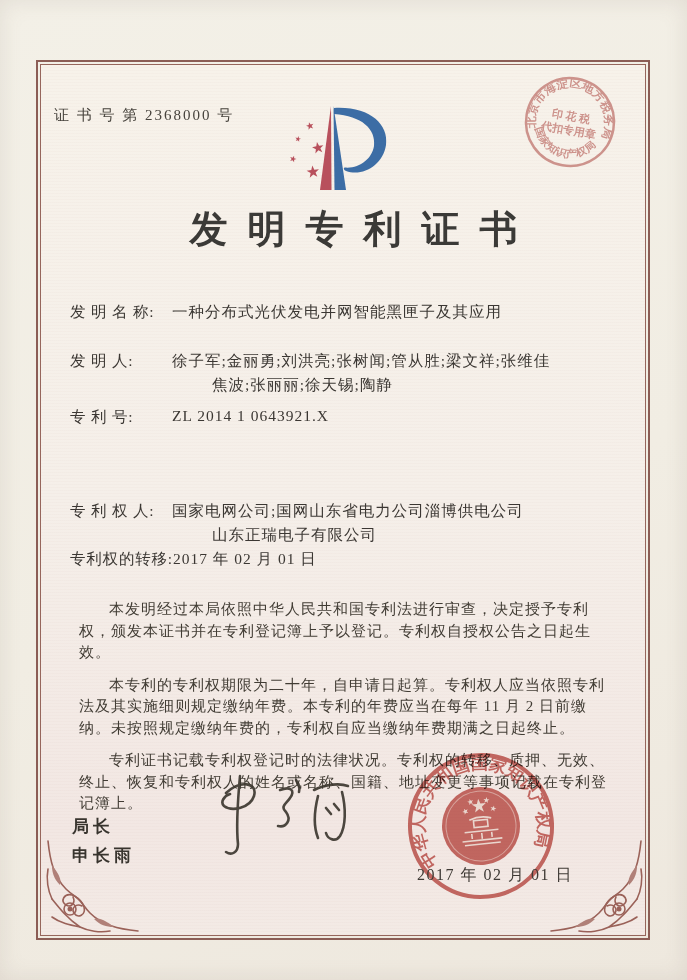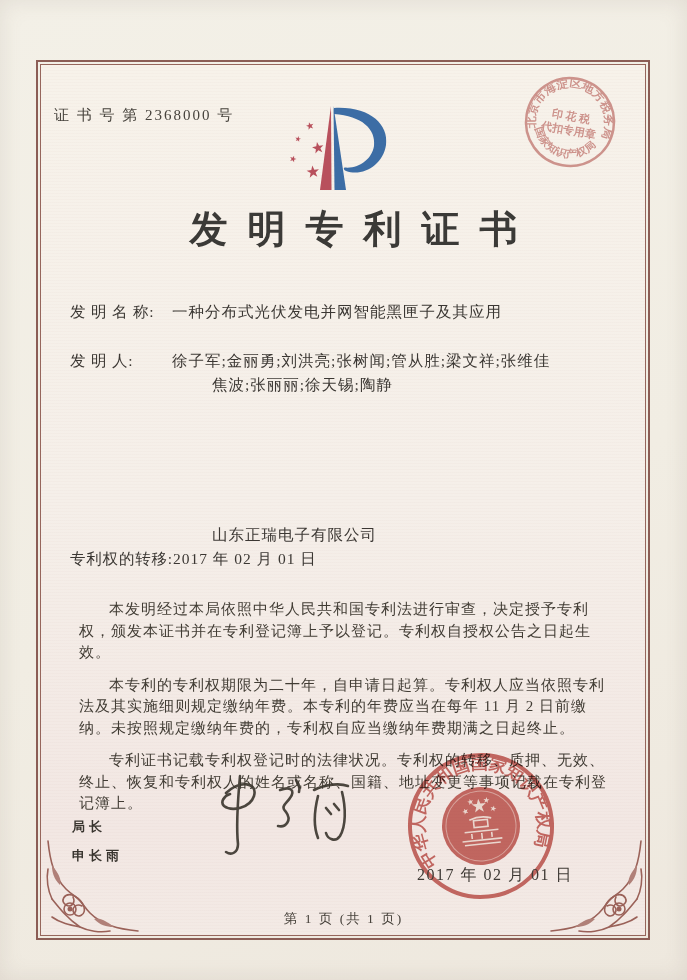--- a/index.html
+++ b/index.html
@@ -31,21 +31,21 @@
   }
   
   .frow { position:absolute; left:70px; width:560px; display:flex; font-size:15.5px; letter-spacing:.8px; color:#3b3733; }
   .flabel { flex:0 0 102px; white-space:nowrap; }
   .fvalue { flex:1; letter-spacing:1px; }
   .fcont  { position:absolute; left:172px; font-size:15.5px; letter-spacing:1px; color:#3b3733;margin-left:40px; }
   
   .body-text { position:absolute; left:68px; top:588px; width:558px; }
   .body-text p { margin:11px; font-size:15px; line-height:21.5px; text-indent:2em; letter-spacing:1px; color:#413c34; }
   
-  .signer { position:absolute; left:72px; top:812px; font-size:13px; font-weight:600; letter-spacing:4px; line-height:29px; color:#38342e; }
+  .signer { position:absolute; left:72px; top:812px; font-size:17px; font-weight:600; letter-spacing:4px; line-height:29px; color:#38342e; }
   .signature { position:absolute; left:196px; top:768px; }
   .grant-seal { position:absolute; left:401px; top:746px; transform:rotate(-6deg); opacity:.82; mix-blend-mode:multiply; }
   .seal-date { position:absolute; left:417px; top:865px; font-size:16px; letter-spacing:1.5px; color:#3f3a35; z-index:5; }
   .footer { position:absolute; left:0; right:0; top:910px; text-align:center; font-size:13.5px; letter-spacing:2px; color:#48433c; }
   .orn { position:absolute; z-index:1; }
   .orn-br { left:549px; top:839px; }
   .orn-bl { left:40px; top:839px; transform:scaleX(-1); }
   svg text { font-family:"Liberation Serif","DejaVu Serif",serif; }
 </style>
 </head>
@@ -126,22 +126,30 @@
     <span class="flabel">发   明   人:</span>
     <span class="fvalue">徐子军;金丽勇;刘洪亮;张树闻;管从胜;梁文祥;张维佳</span>
   </div>
 
   <div class="frow" style="top:302px">
     <span class="flabel">发 明 名 称:</span>
     <span class="fvalue">一种分布式光伏发电并网智能黑匣子及其应用</span>
   </div>
   <div class="fcont" style="top:375px">焦波;张丽丽;徐天锡;陶静</div>
 
-
-
+  <div class="frow" style="top:407px">
+    <span class="flabel">专   利   号:</span>
+    <span class="fvalue">ZL 2014 1 0643921.X</span>
+  </div>
+
+
+  <div class="frow" style="top:501px">
+    <span class="flabel">专 利 权 人:</span>
+    <span class="fvalue">国家电网公司;国网山东省电力公司淄博供电公司</span>
+  </div>
   <div class="fcont" style="top:525px">山东正瑞电子有限公司</div>
 
   <div class="frow" style="top:549px">
     <span class="flabel">专利权的转移:</span>
     <span class="fvalue">2017 年 02 月 01 日</span>
   </div>
 
   <div class="body-text">
     <p>本发明经过本局依照中华人民共和国专利法进行审查，决定授予专利权，颁发本证书并在专利登记簿上予以登记。专利权自授权公告之日起生效。</p>
     <p>本专利的专利权期限为二十年，自申请日起算。专利权人应当依照专利法及其实施细则规定缴纳年费。本专利的年费应当在每年 11 月 2 日前缴纳。未按照规定缴纳年费的，专利权自应当缴纳年费期满之日起终止。</p>
@@ -193,15 +201,14 @@
           <path d="M -10 7 L -10 12 M 0 7 L 0 13 M 10 7 L 10 12"></path>
           <path d="M -20 14 L 20 14"></path>
           <path d="M -18 18 L 18 18"></path>
         </g>
       </g>
     </g>
   </svg>
 
   <div class="seal-date">2017 年 02 月 01 日</div>
 
-  <div class="footer">第 1 页 (共 1 页)</div>
 
 </div>
 
 </body></html>

